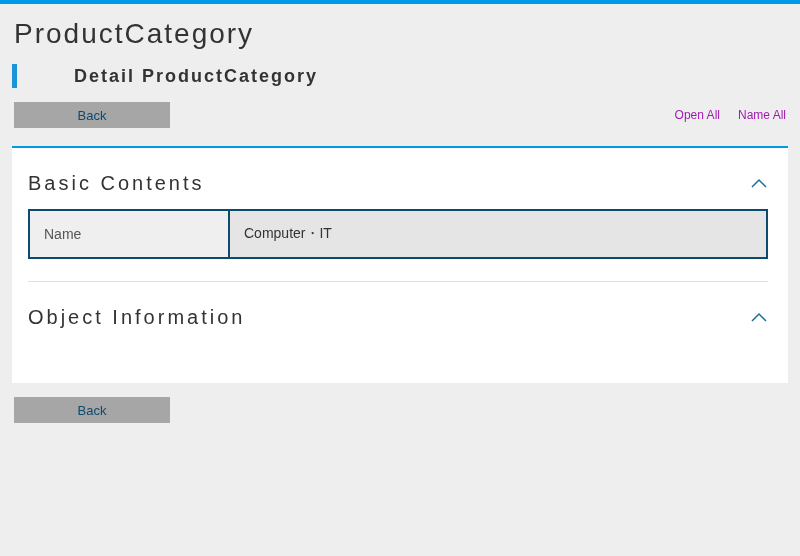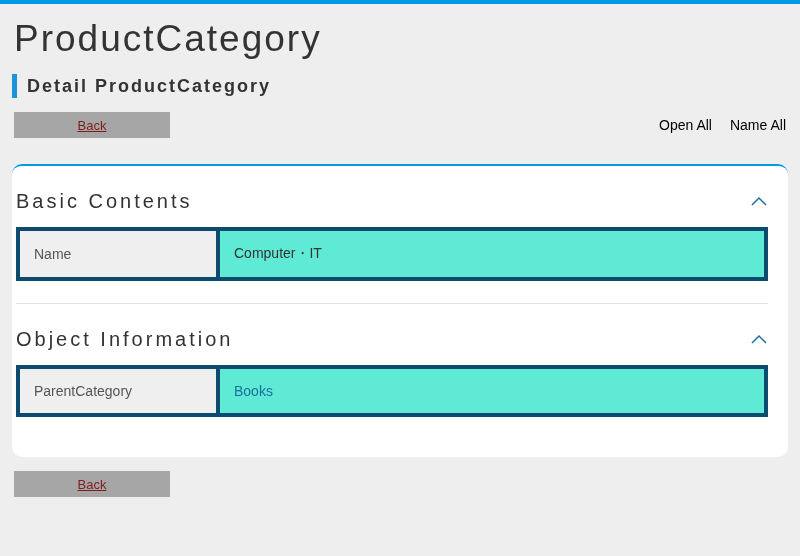--- a/index.html
+++ b/index.html
@@ -12,77 +12,76 @@
       background: #eeeeee;
       width: 800px;
       height: 556px;
       overflow: hidden;
     }
     .top-bar {
       height: 4px;
       background: #0099e5;
     }
     .page-title {
-      font-size: 37px;
+      font-size: 28px;
       font-weight: 300;
       color: #333;
       letter-spacing: 2px;
       padding: 14px 14px 10px 14px;
     }
     .sub-header {
       display: flex;
       align-items: center;
       padding: 4px 0 8px 12px;
+      gap: 47px;
     }
     .left-accent {
       width: 5px;
       height: 24px;
       background: #1b95d7;
       margin-right: 10px;
     }
     .sub-title {
       font-size: 18px;
       font-weight: 700;
       color: #333;
       letter-spacing: 2px;
     }
     .toolbar {
       display: flex;
       align-items: center;
       padding: 6px 14px 14px 14px;
     }
     .btn-back {
       background: #a6a6a6;
-      color: #7f1d1d;
+      color: #0c4a6e;
       border: none;
       width: 156px;
       height: 26px;
       font-size: 13px;
       display: flex;
       align-items: center;
       justify-content: center;
       cursor: pointer;
       font-family: inherit;
-      text-decoration: underline;
     }
     .spacer {
       flex: 1;
     }
     .link-action {
-      color: #000000;
-      font-size: 14px;
+      color: #a21caf;
+      font-size: 12px;
       cursor: pointer;
       margin-left: 18px;
     }
     .panel {
       background: #fff;
-      margin: 12px 12px 14px 12px;
+      margin: 4px 12px 14px 12px;
       border-top: 2px solid #0099e5;
-      padding: 18px 20px 24px 4px;
-      border-radius: 10px;
+      padding: 18px 20px 24px 16px;
     }
     .section {
       margin-bottom: 16px;
     }
     .section-header {
       display: flex;
       align-items: center;
       justify-content: space-between;
       padding: 6px 0 14px 0;
       cursor: pointer;
@@ -100,32 +99,32 @@
       width: 18px;
       height: 12px;
       display: block;
     }
     .data-table {
       width: 100%;
       border-collapse: collapse;
       border: 1px solid #dcdcdc;
     }
     .data-table td {
-      border: 4px solid #0c4a6e;
+      border: 2px solid #0c4a6e;
       padding: 14px 14px;
       font-size: 14px;
       vertical-align: middle;
     }
     .cell-label {
       background: #efefef;
       color: #555;
       width: 200px;
     }
     .cell-value {
-      background: #5eead4;
+      background: #e5e5e5;
       color: #333;
     }
     .cell-value.link-value {
       color: #1b6fa0;
       cursor: pointer;
     }
     .hr-divider {
       border: none;
       border-top: 1px solid #e2e2e2;
       margin: 22px 0 18px 0;
@@ -178,27 +177,19 @@
 
   <div class="section">
     <div class="section-header">
       <div class="section-title">Object Information</div>
       <span class="chevron">
         <svg viewBox="0 0 18 12">
             <polyline points="2,9 9,2 16,9" fill="none" stroke="currentColor" stroke-width="1.5"></polyline>
           </svg>
       </span>
     </div>
-    <table class="data-table">
-      <tbody>
-          <tr>
-        <td class="cell-label">ParentCategory</td>
-        <td class="cell-value link-value">Books</td>
-      </tr>
-    </tbody>
-      </table>
   </div>
 
 </div>
 
 <div class="bottom-bar">
   <button class="btn-back">Back</button>
 </div>
 
 </body></html>

